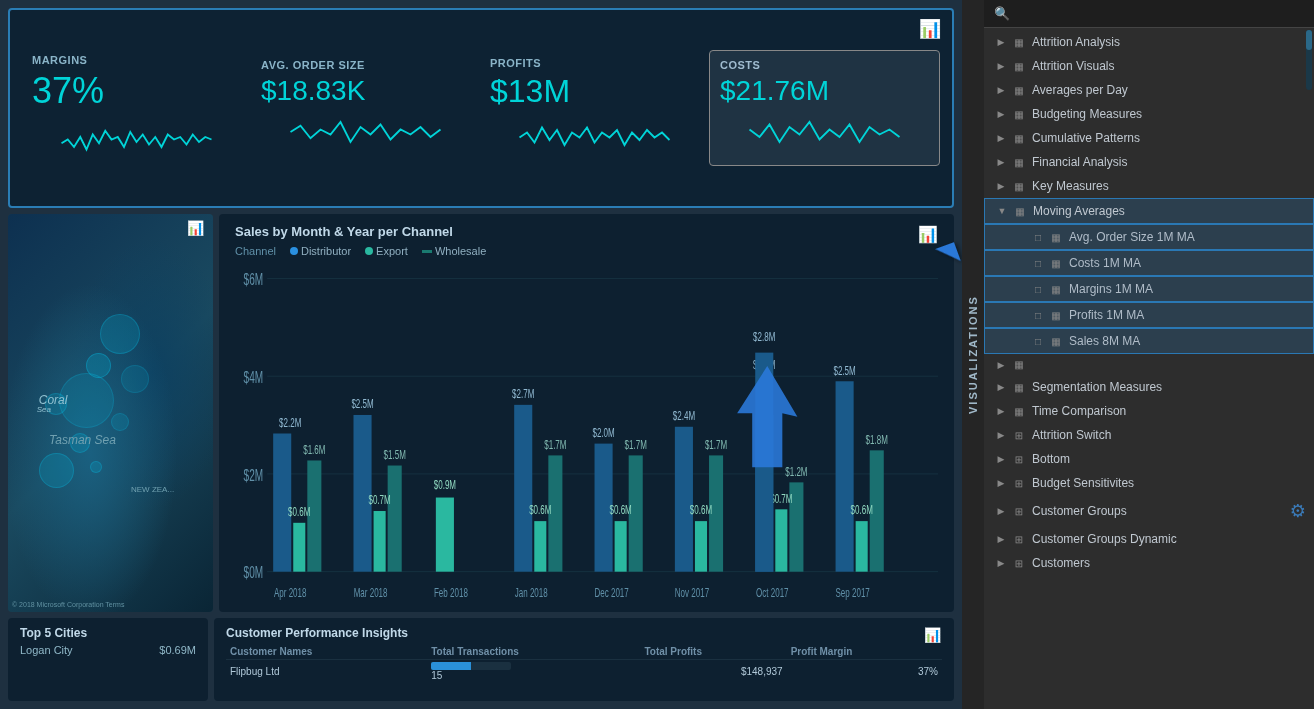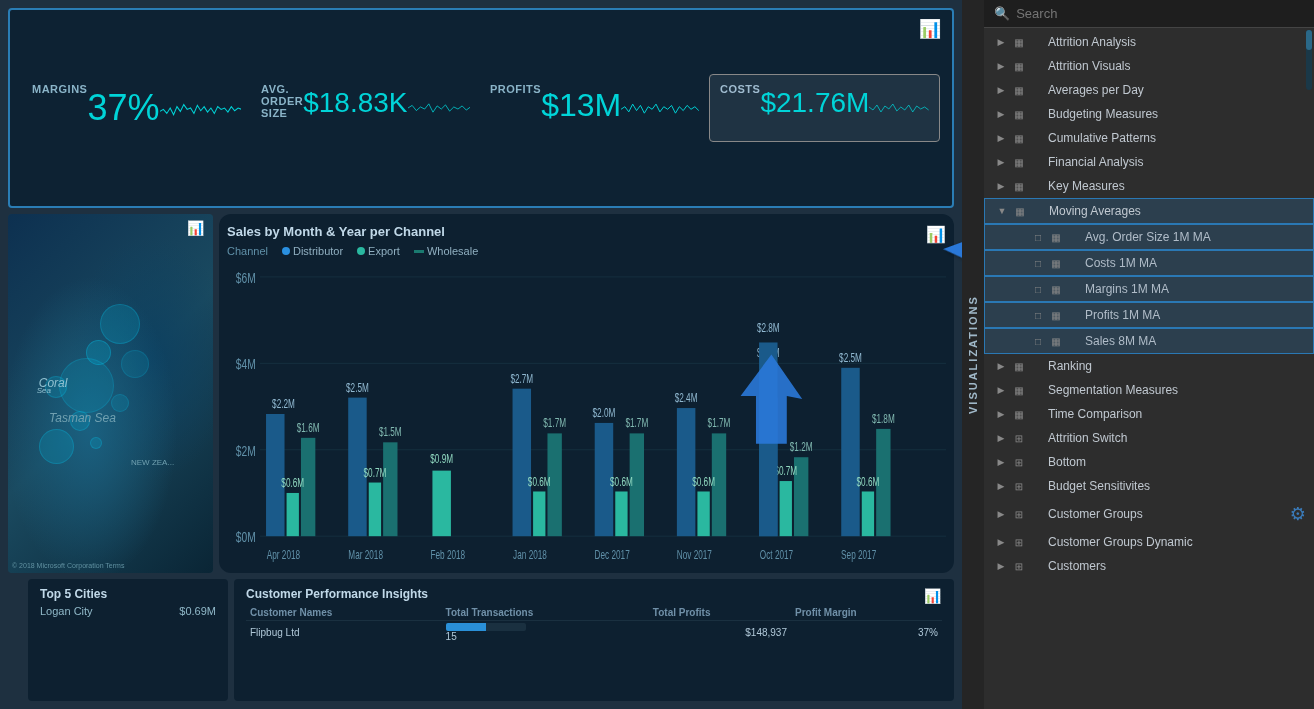--- a/index.html
+++ b/index.html
@@ -32,20 +32,21 @@
       border-radius: 4px;
       padding: 8px 12px;
       align-items: center;
       height: 200px;
       position: relative;
     }
 
     .kpi-card {
       flex: 1;
       display: flex;
+      flex-direction: column;
       justify-content: center;
       padding: 8px 10px;
       position: relative;
     }
 
     .kpi-card.active {
       background: rgba(255,255,255,0.08);
       border-radius: 4px;
       border: 1px solid #888;
     }
@@ -134,22 +135,22 @@
       position: absolute;
       border-radius: 50%;
       background: rgba(0, 180, 220, 0.4);
       border: 1px solid rgba(0, 200, 240, 0.6);
     }
 
     
     .chart-panel {
       flex: 1;
       background: #0d2030;
-      border-radius: 12px;
-      padding: 10px 8px;
+      border-radius: 4px;
+      padding: 10px 16px;
       display: flex;
       flex-direction: column;
       position: relative;
     }
 
     .chart-title {
       font-size: 13px;
       font-weight: 600;
       color: #c0d8e8;
       margin-bottom: 6px;
@@ -175,22 +176,21 @@
     .chart-area {
       flex: 1;
       position: relative;
       text-align: center;
     }
 
     
     .bottom-row {
       display: flex;
       gap: 6px;
-      height: 122px;
-      margin-left: 20px;
+      height: 83px;
     }
 
     .bottom-panel {
       background: #0d2030;
       border-radius: 4px;
       padding: 8px 12px;
       flex: 1;
     }
 
     .bottom-panel-title {
@@ -287,21 +287,20 @@
 
     .nav-icon {
       font-size: 10px;
       color: #888;
       width: 14px;
       text-align: center;
     }
 
     .nav-label {
       flex: 1;
-      margin-left: 16px;
     }
 
     
     .spark-path {
       fill: none;
       stroke: #00d4d8;
       stroke-width: 1.5;
     }
 
     
@@ -559,21 +558,20 @@
 </div>
 
 <div class="viz-sidebar-label">
   <span>VISUALIZATIONS</span>
 </div>
 
 <div class="right-panel">
 
   <div class="search-bar">
     <span class="search-icon">🔍</span>
-    <input class="search-input" type="text" placeholder="Search" style="">
   </div>
 
   <div class="nav-list">
 
     <div class="nav-item">
       <span class="nav-arrow">▶</span>
       <span class="nav-icon">▦</span>
       <span class="nav-label">Attrition Analysis</span>
     </div>
     <div class="nav-item">
@@ -635,21 +633,20 @@
     </div>
     <div class="nav-item sub-item active">
       <span class="nav-icon" style="width:10px;">□</span>
       <span class="nav-icon">▦</span>
       <span class="nav-label">Sales 8M MA</span>
     </div>
 
     <div class="nav-item">
       <span class="nav-arrow">▶</span>
       <span class="nav-icon">▦</span>
-      <span class="nav-label">Ranking</span>
     </div>
     <div class="nav-item">
       <span class="nav-arrow">▶</span>
       <span class="nav-icon">▦</span>
       <span class="nav-label">Segmentation Measures</span>
     </div>
     <div class="nav-item">
       <span class="nav-arrow">▶</span>
       <span class="nav-icon">▦</span>
       <span class="nav-label">Time Comparison</span>

